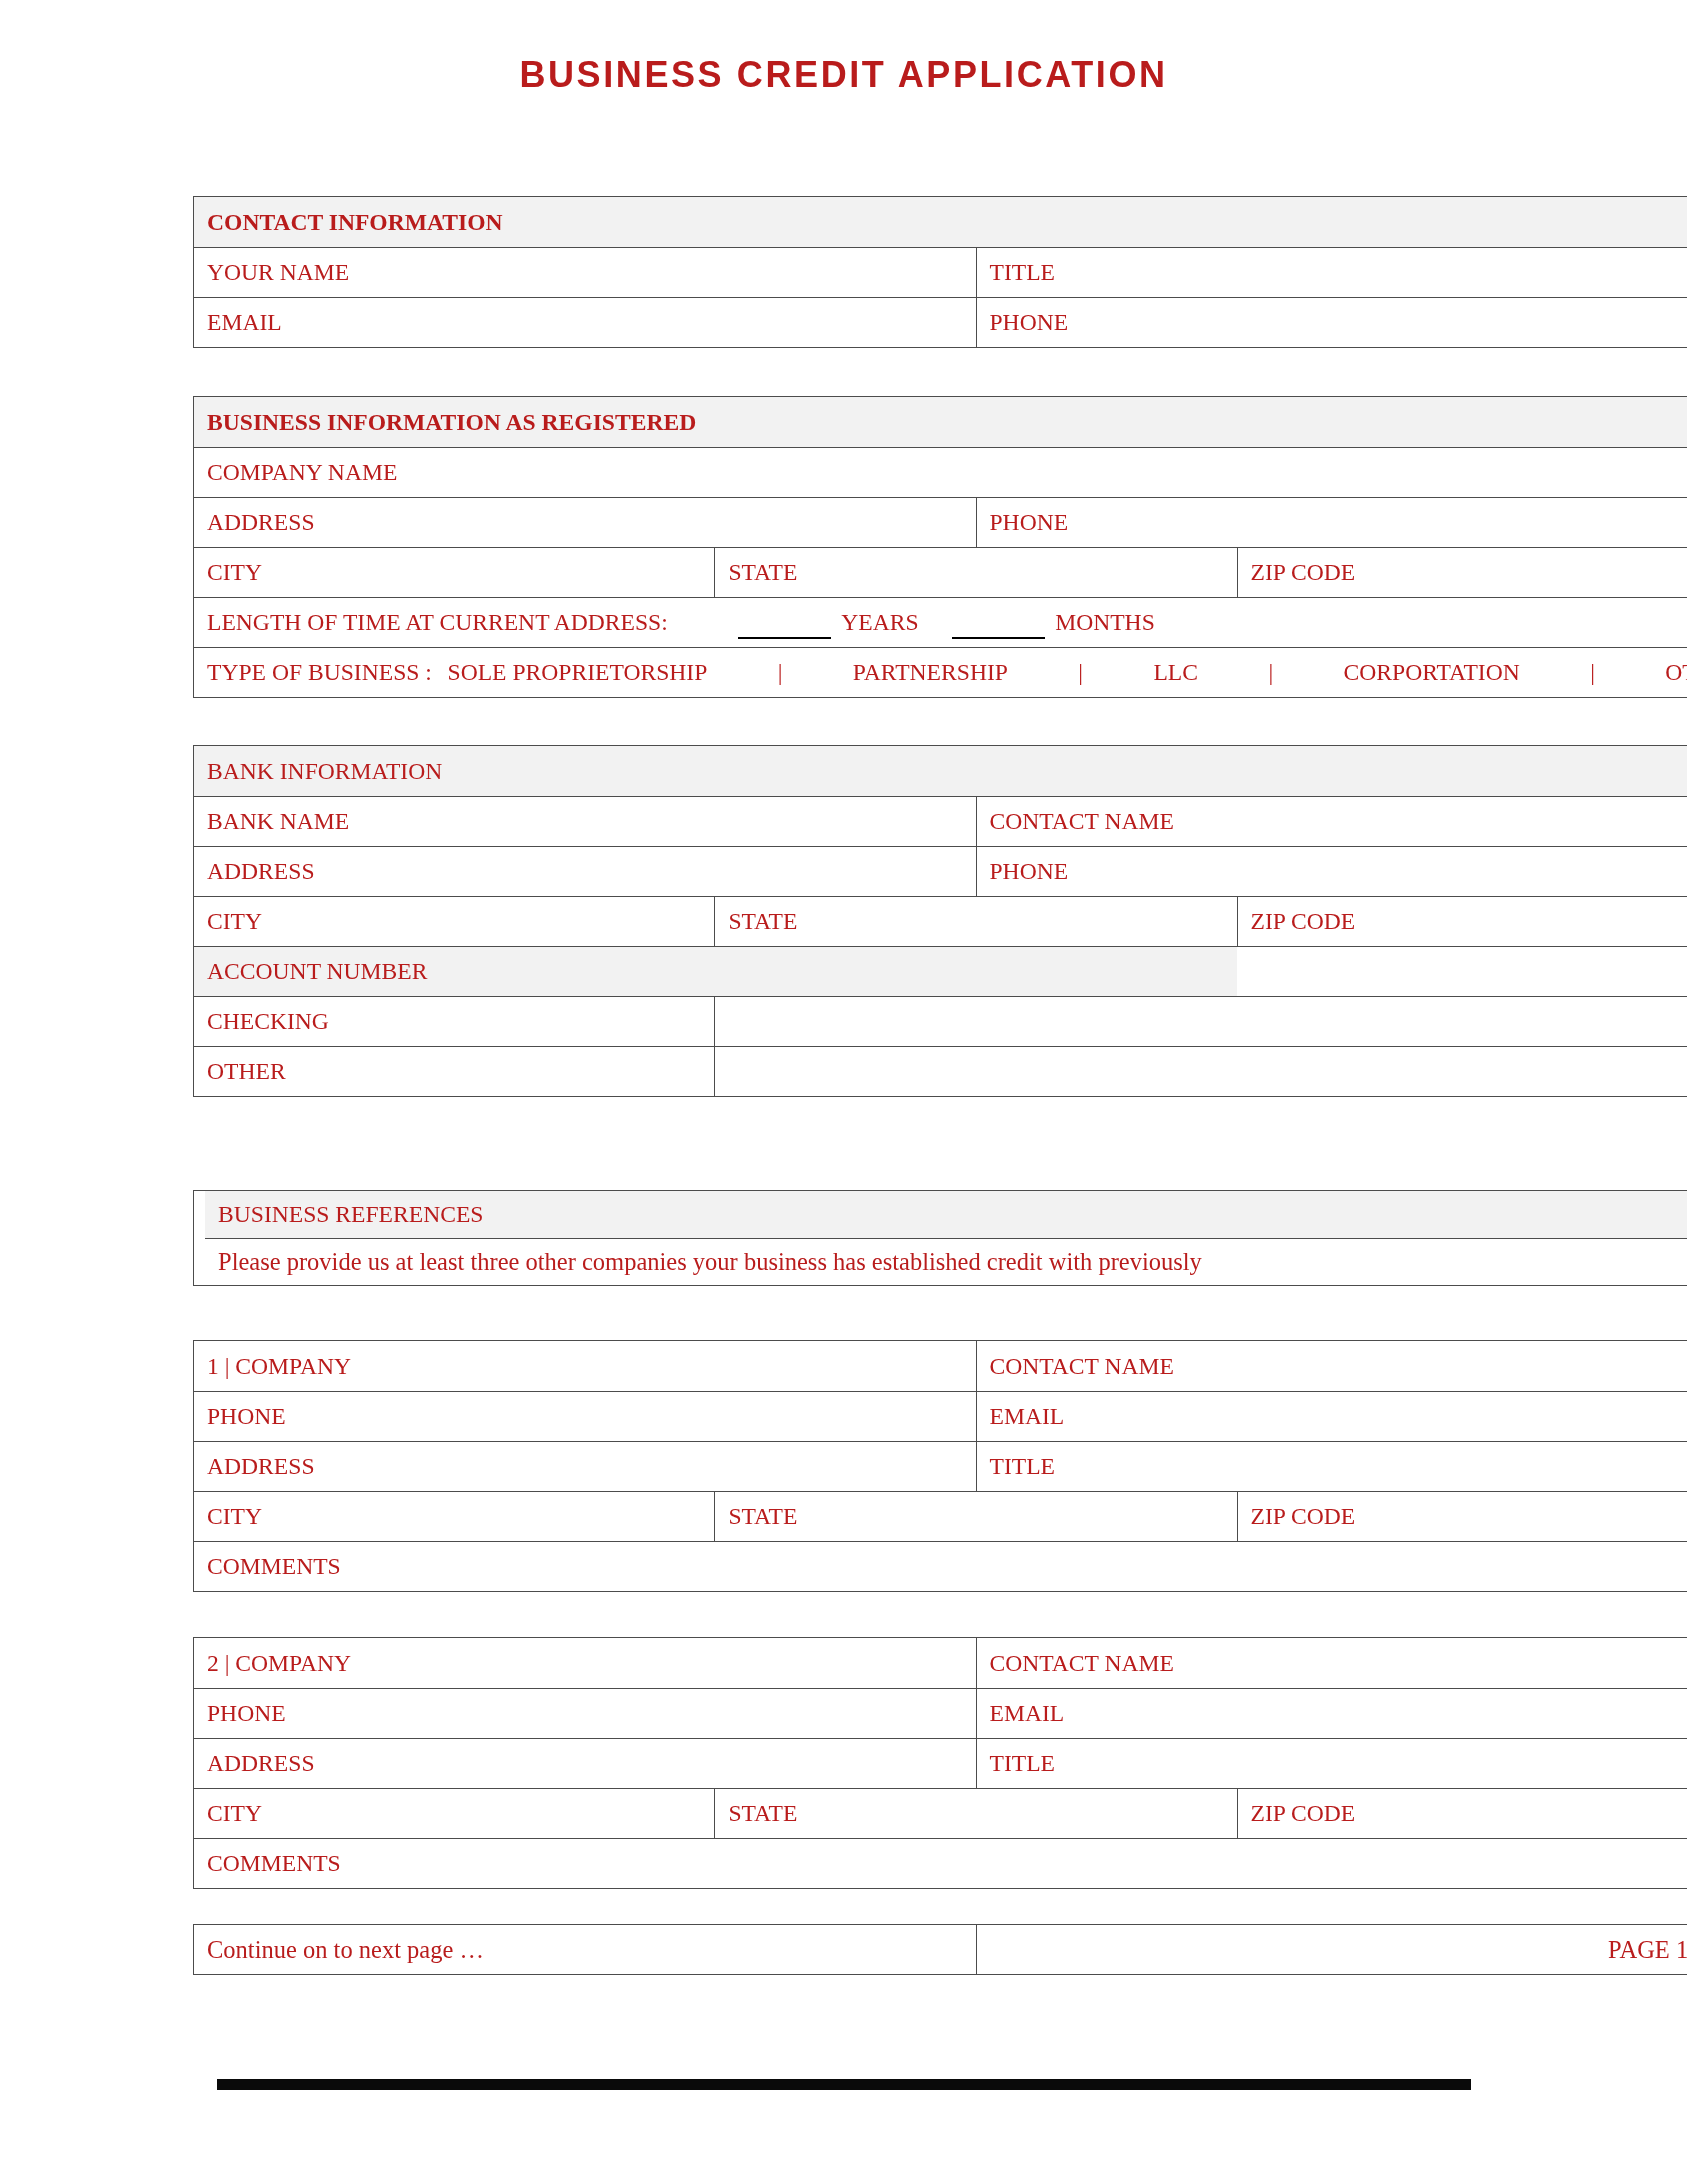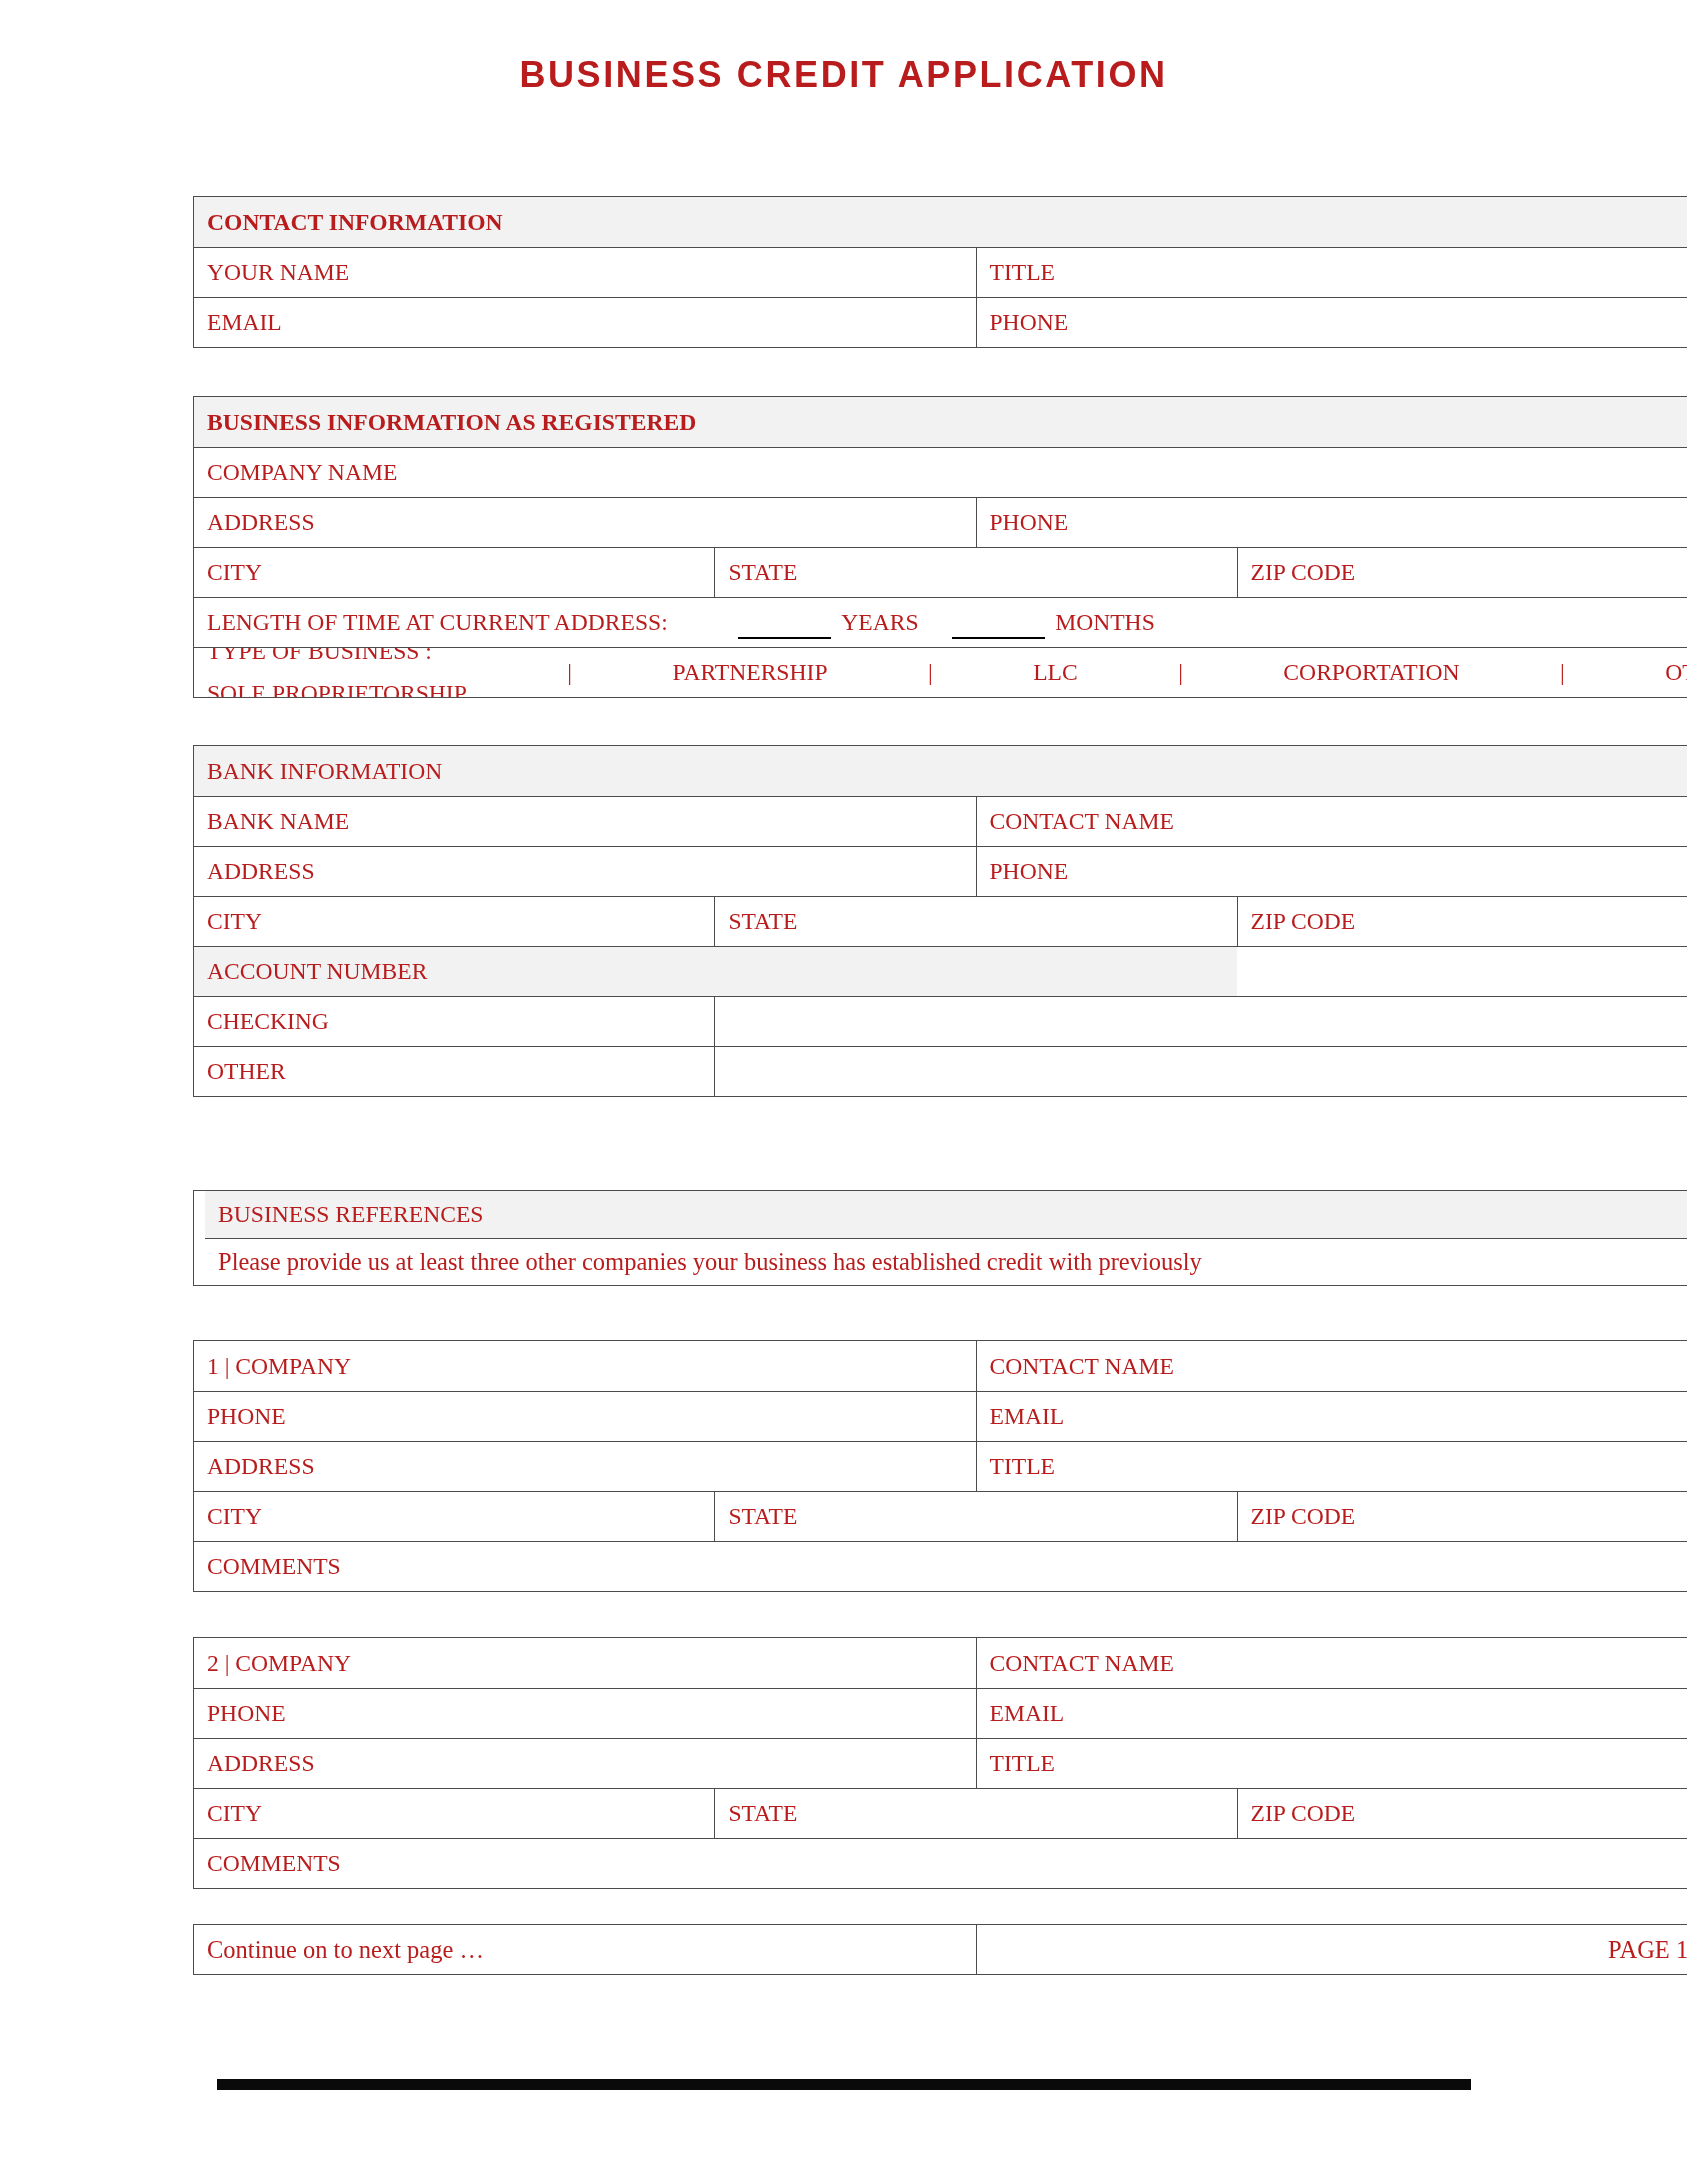--- a/index.html
+++ b/index.html
@@ -58,21 +58,21 @@
     display: inline-block;
     width: 93px;
     height: 33px;
     border-bottom: 2.6px solid #000;
   }
   .ml80 { margin-left: 70px; }
   .ml38 { margin-left: 33px; }
   .ml12 { margin-left: 10.5px; }
   
   .spread { justify-content: space-between; padding-right: 13px; }
-  .pair { display: flex; gap: 15.7px; flex-direction: column; }
+  .pair { display: flex; gap: 15.7px; }
   
   .right-align { justify-content: flex-end; padding-right: 13px; padding-left: 17px; }
   
   #tbl-contact    { top: 196px; }
   #tbl-business   { top: 396px; }
   #tbl-bank       { top: 745px; }
   #tbl-references { top: 1190px; padding-left: 11px; }
   #tbl-ref1       { top: 1340px; }
   #tbl-ref2       { top: 1637px; }
   #tbl-footer     { top: 1924px; }

